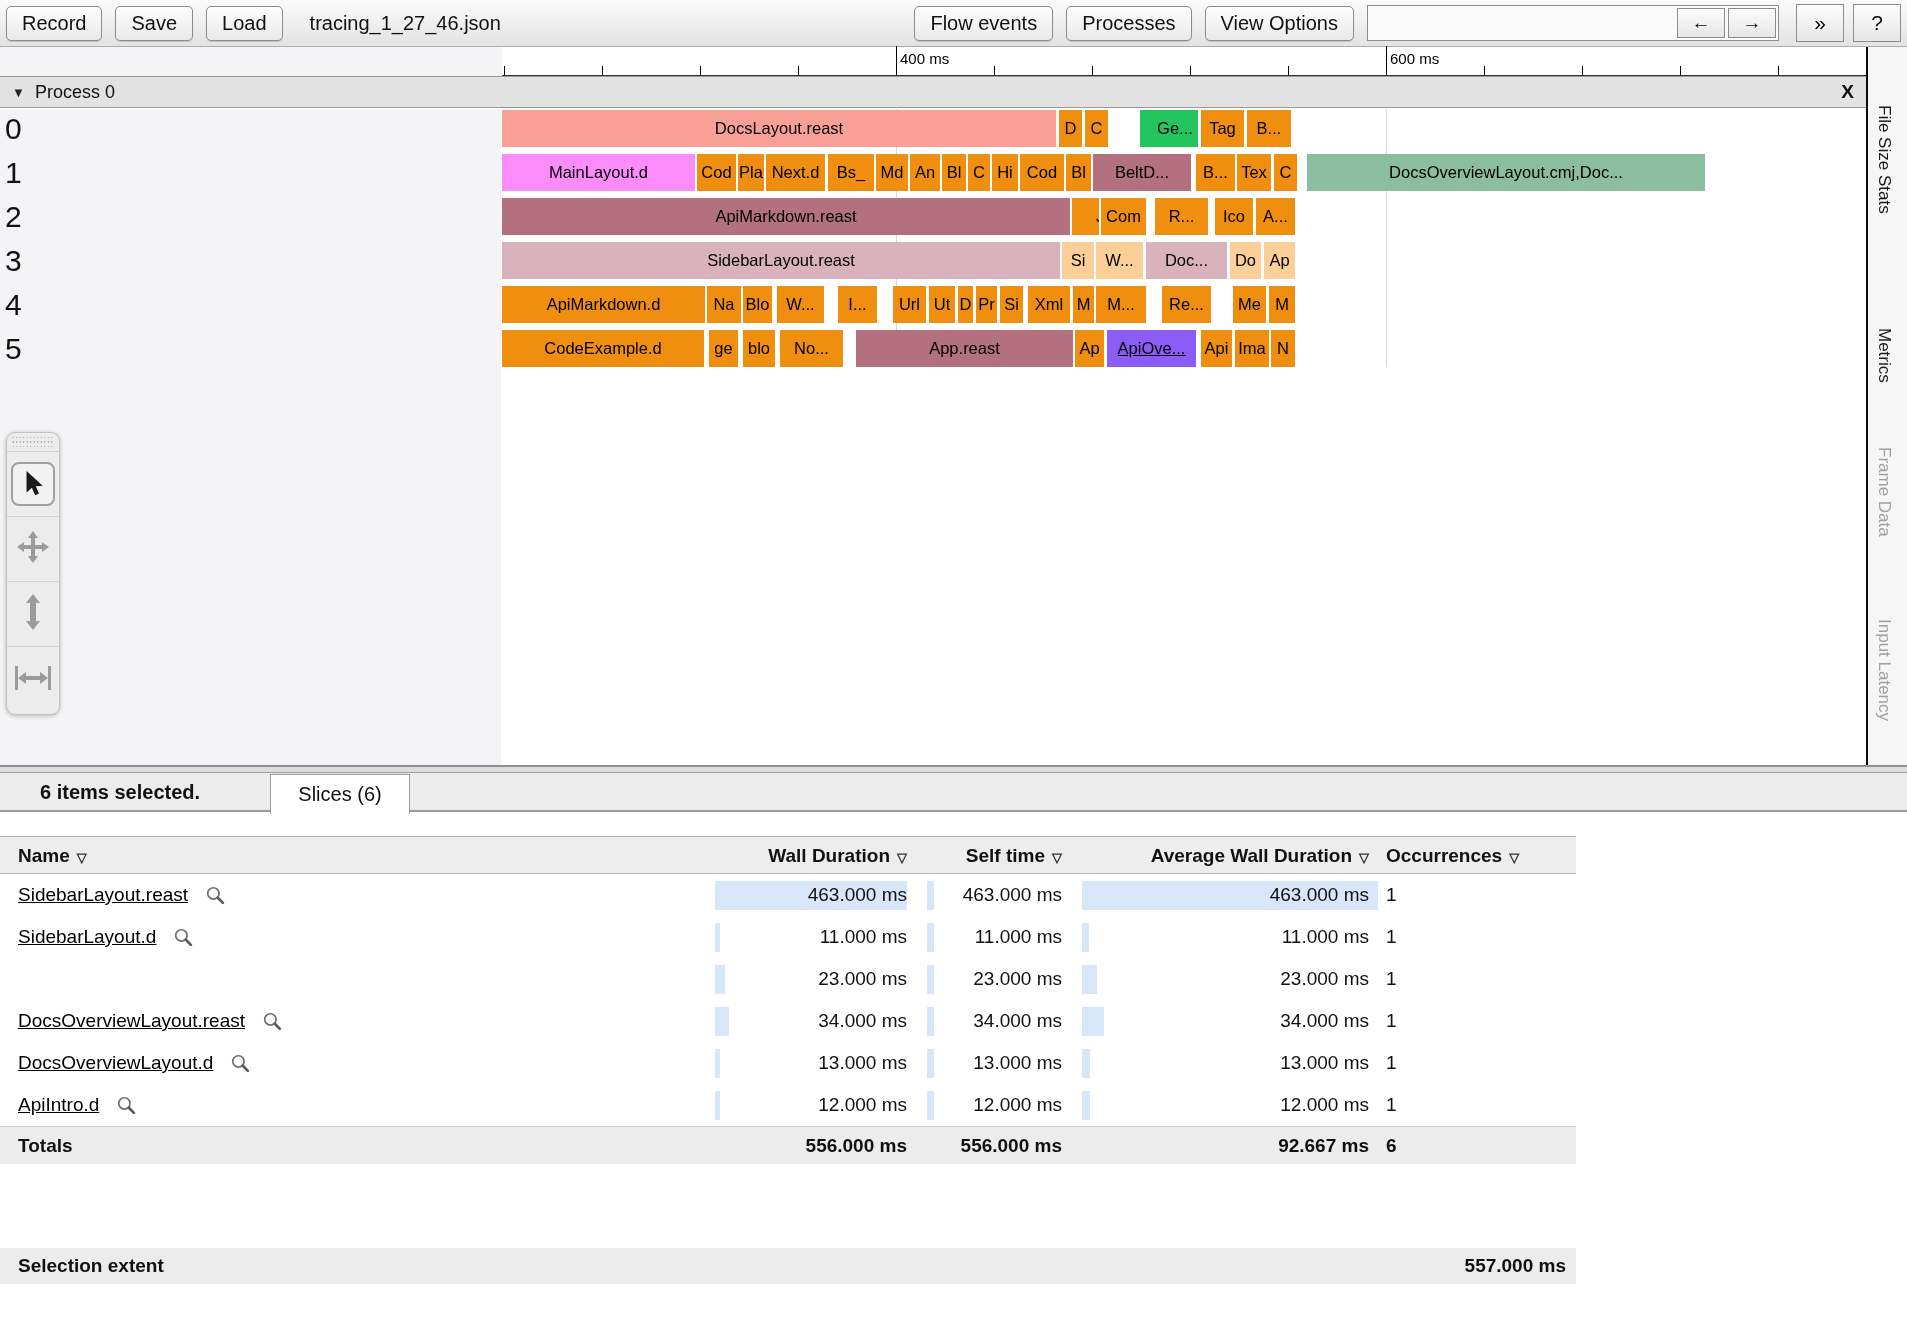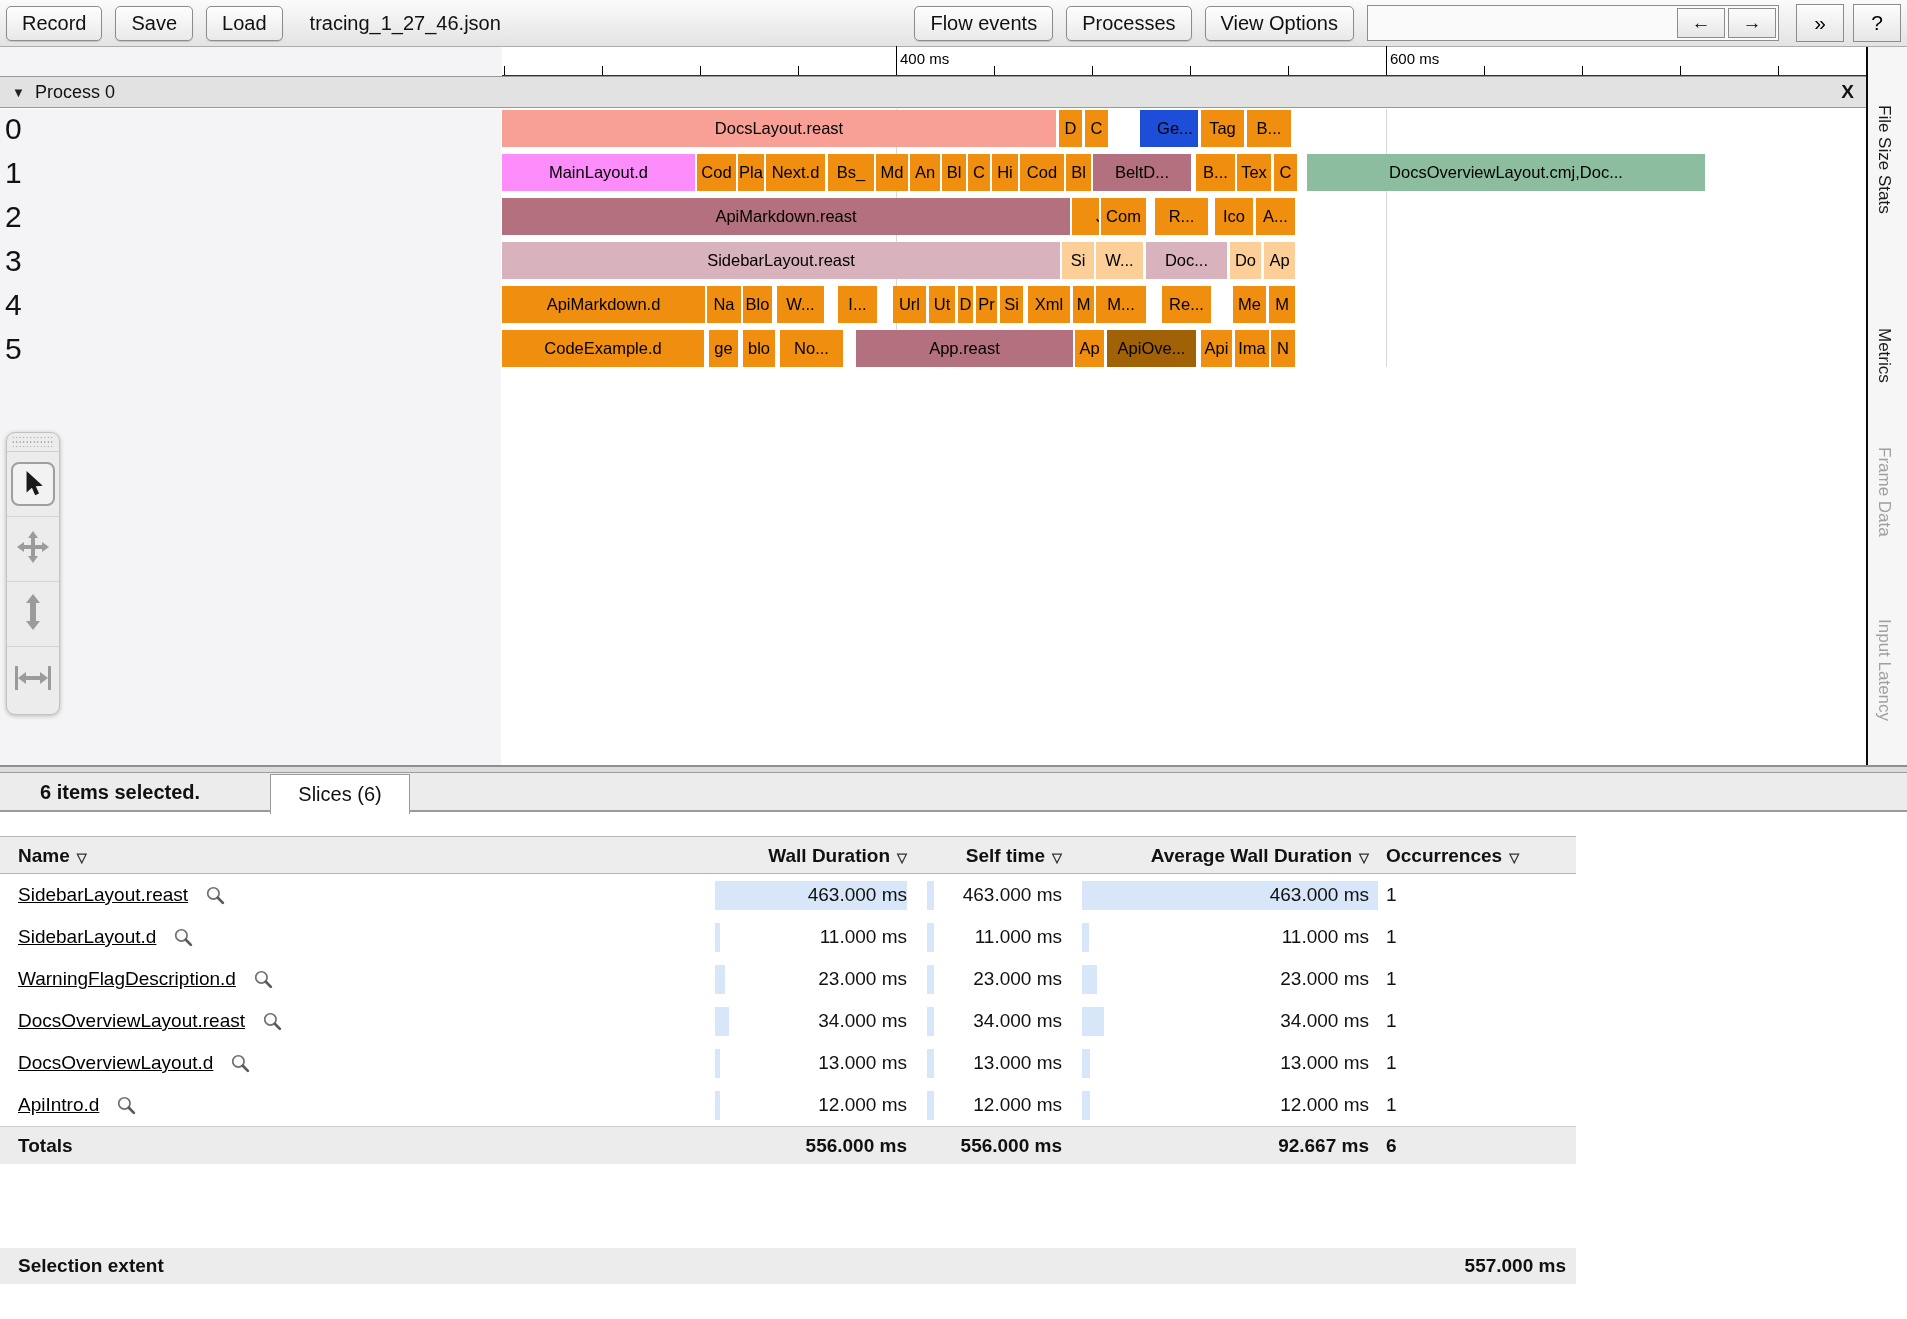--- a/index.html
+++ b/index.html
@@ -160,21 +160,21 @@
     <div id="gridlines">
         <div class="gridline" style="left: 896px;"></div>
         <div class="gridline" style="left: 1386px;"></div>
       </div>
     <div id="tracks-rows">
         <div class="track-row" style="top: 1px;">
           <div class="row-digit">0</div>
           <div class="seg" style="left: 502px; width: 554px; background: rgb(249, 160, 150);">DocsLayout.reast</div>
           <div class="seg" style="left: 1059px; width: 23px; background: rgb(240, 142, 15);">D</div>
           <div class="seg" style="left: 1085px; width: 23px; background: rgb(240, 142, 15);">C</div>
-          <div class="seg" style="left: 1140px; width: 58px; background: #1d4ed8; padding-left: 12px;">Ge...</div>
+          <div class="seg" style="left: 1140px; width: 58px; background: #22c55e; padding-left: 12px;">Ge...</div>
           <div class="seg" style="left: 1201px; width: 43px; background: rgb(240, 142, 15);">Tag</div>
           <div class="seg" style="left: 1247px; width: 44px; background: rgb(240, 142, 15);">B...</div>
         </div>
         <div class="track-row" style="top: 45px;">
           <div class="row-digit">1</div>
           <div class="seg" style="left: 502px; width: 193px; background: rgb(251, 140, 250);">MainLayout.d</div>
           <div class="seg" style="left: 697px; width: 39px; background: rgb(240, 142, 15);">Cod</div>
           <div class="seg" style="left: 738px; width: 26px; background: rgb(240, 142, 15);">Pla</div>
           <div class="seg" style="left: 766px; width: 59px; background: rgb(240, 142, 15);">Next.d</div>
           <div class="seg" style="left: 828px; width: 46px; background: rgb(240, 142, 15);">Bs_</div>
@@ -229,21 +229,21 @@
           <div class="seg" style="left: 1269px; width: 26px; background: rgb(240, 142, 15);">M</div>
         </div>
         <div class="track-row" style="top: 221px;">
           <div class="row-digit">5</div>
           <div class="seg" style="left: 502px; width: 202px; background: rgb(240, 142, 15);">CodeExample.d</div>
           <div class="seg" style="left: 709px; width: 29px; background: rgb(240, 142, 15);">ge</div>
           <div class="seg" style="left: 743px; width: 32px; background: rgb(240, 142, 15);">blo</div>
           <div class="seg" style="left: 780px; width: 63px; background: rgb(240, 142, 15);">No...</div>
           <div class="seg" style="left: 856px; width: 217px; background: rgb(179, 112, 127);">App.reast</div>
           <div class="seg" style="left: 1075px; width: 29px; background: rgb(240, 142, 15);">Ap</div>
-          <div class="seg" style="left: 1107px; width: 89px; background: #a16207;">ApiOve...</div>
+          <div class="seg" style="left: 1107px; width: 89px; background: #8b5cf6; text-decoration: underline;">ApiOve...</div>
           <div class="seg" style="left: 1201px; width: 31px; background: rgb(240, 142, 15);">Api</div>
           <div class="seg" style="left: 1235px; width: 34px; background: rgb(240, 142, 15);">Ima</div>
           <div class="seg" style="left: 1271px; width: 24px; background: rgb(240, 142, 15);">N</div>
         </div>
       </div>
 
     <div class="palette">
       <div class="pal-grip">
           <span>::::::::::::<br>::::::::::::</span>
         </div>
@@ -354,29 +354,20 @@
             </span>
             <span class="cell c-wall">11.000 ms</span>
             <span class="cell c-self">11.000 ms</span>
             <span class="cell c-avg">11.000 ms</span>
             <span class="cell c-occ">1</span>
           </div>
           <div class="tr">
             <span class="bluebar bb-wall" style="width:10px"></span>
             <span class="bluebar bb-self" style="width:7px"></span>
             <span class="bluebar bb-avg" style="width:15px"></span>
-            <span class="namewrap">
-              <a href="#" class="slice-link">WarningFlagDescription.d</a>
-              <span style="display:inline-flex;">
-                <svg width="21" height="21" viewBox="0 0 20 20">
-                  <circle cx="8" cy="8" r="5.4" fill="#fbfbfb" stroke="#6f6f6f" stroke-width="1.6"></circle>
-                  <line x1="12.2" y1="12.2" x2="17" y2="17" stroke="#5a5a5a" stroke-width="2.6" stroke-linecap="round"></line>
-                </svg>
-              </span>
-            </span>
             <span class="cell c-wall">23.000 ms</span>
             <span class="cell c-self">23.000 ms</span>
             <span class="cell c-avg">23.000 ms</span>
             <span class="cell c-occ">1</span>
           </div>
           <div class="tr">
             <span class="bluebar bb-wall" style="width:14px"></span>
             <span class="bluebar bb-self" style="width:7px"></span>
             <span class="bluebar bb-avg" style="width:22px"></span>
             <span class="namewrap">

